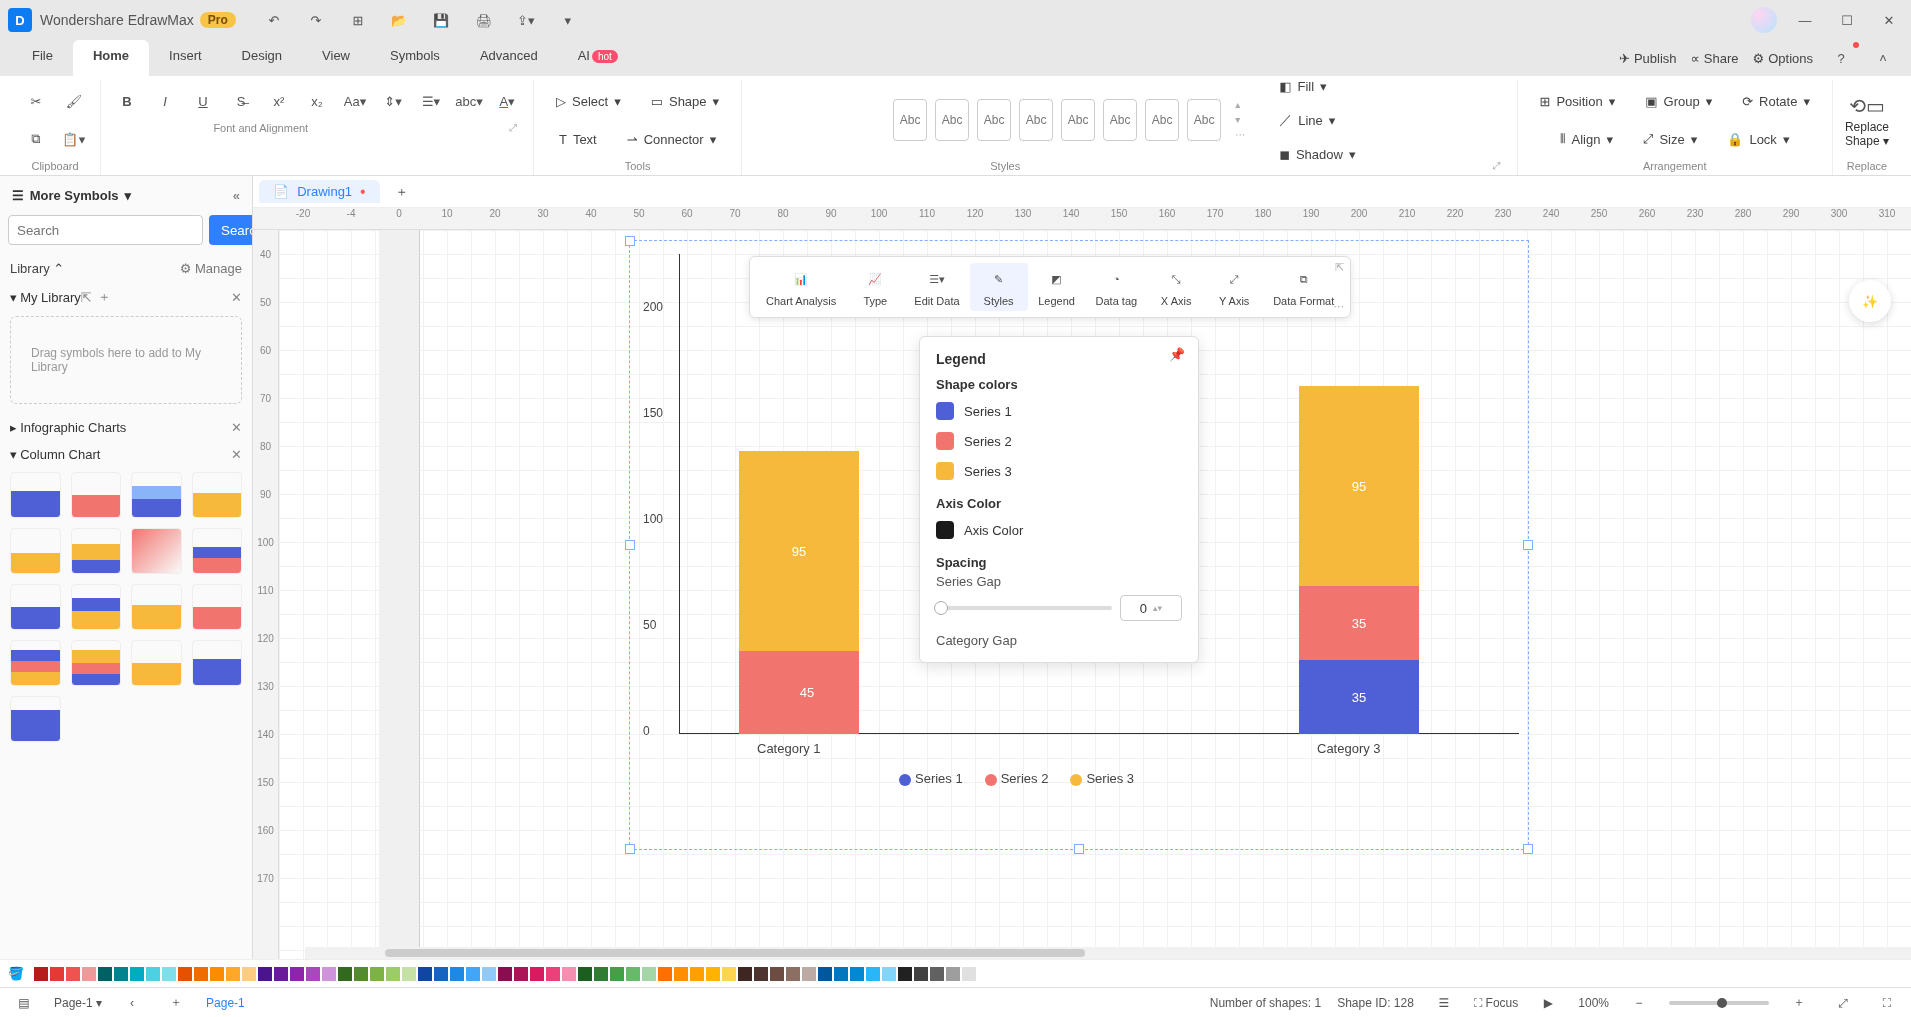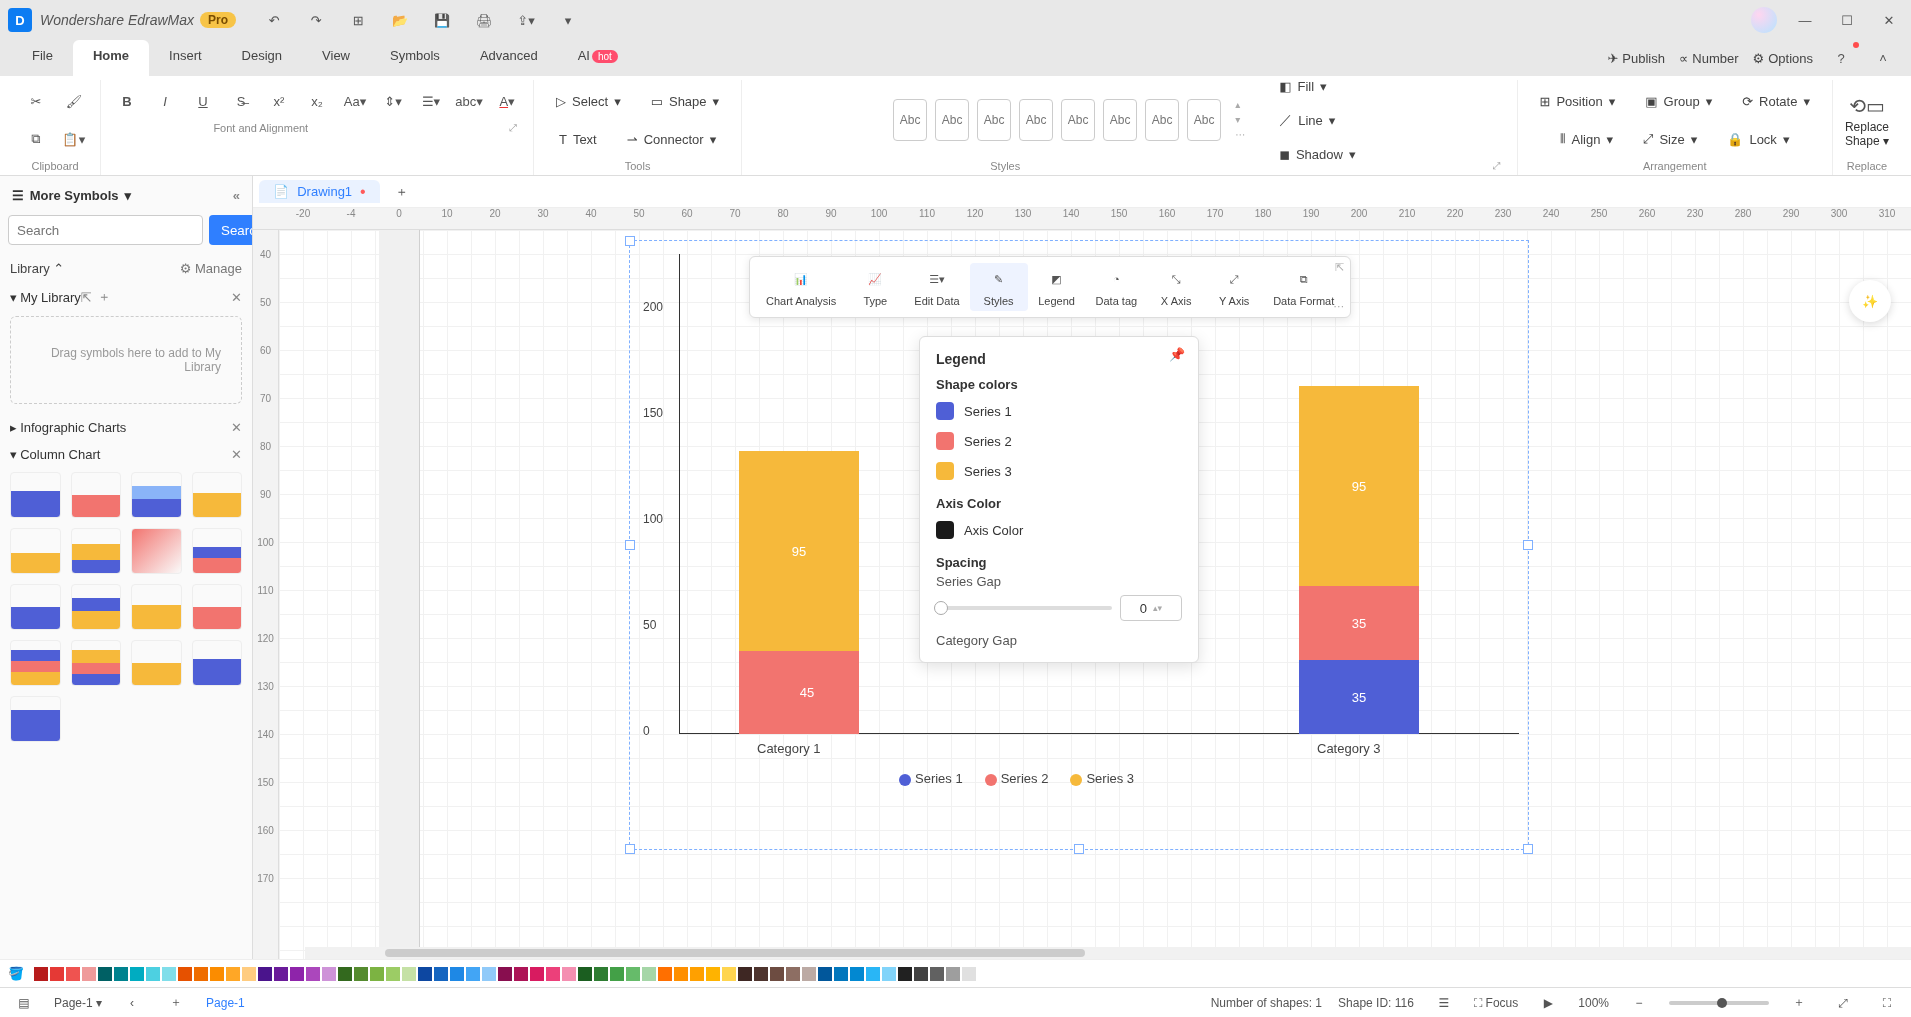--- a/index.html
+++ b/index.html
@@ -1,21 +1,21 @@
 <!DOCTYPE html>
 <html><head>
 <meta charset="utf-8">
 <style>
 * { box-sizing: border-box; margin: 0; padding: 0; font-family: -apple-system, "Segoe UI", Arial, sans-serif; }
 body { background: #f3f3f3; width: 1911px; height: 1017px; overflow: hidden; font-size: 13px; color: #333; }
 
 
 .titlebar { height: 40px; background: #e8e8e8; display: flex; align-items: center; padding: 0 8px; }
 .titlebar .app-icon { width: 24px; height: 24px; background: #0d7cf2; border-radius: 4px; color: #fff; display: inline-flex; align-items: center; justify-content: center; font-weight: bold; margin-right: 8px; }
-.titlebar .name { font-size: 14px; color: #555; font-style: italic; }
+.titlebar .name { font-size: 14px; color: #555; }
 .titlebar .pro { background: #f7c447; color: #7a4d00; border-radius: 10px; padding: 1px 8px; font-size: 12px; font-weight: bold; margin-left: 6px; }
 .titlebar .qat { display: flex; gap: 14px; margin-left: 24px; color: #666; }
 .titlebar .qat span { cursor: pointer; }
 .titlebar .spacer { flex: 1; }
 .titlebar .winbtns { display: flex; gap: 14px; color: #666; }
 .avatar { width: 26px; height: 26px; border-radius: 50%; background: radial-gradient(circle at 30% 30%, #ffd6f0, #b6e3ff); margin-right: 14px; }
 
 
 .menubar { height: 36px; background: #e8e8e8; display: flex; padding-left: 12px; }
 .menubar .tab { padding: 8px 20px; color: #444; cursor: pointer; }
@@ -50,21 +50,21 @@
 .sidebar .more-symbols { font-weight:600; padding:6px 4px; display:flex; align-items:center; gap:6px;}
 .sidebar .collapse-icon { margin-left:auto; color:#888; }
 .searchrow { display:flex; gap:6px; margin:6px 0 10px; }
 .searchrow input { flex:1; height:30px; border:1px solid #ccc; border-radius:4px; padding:0 8px; }
 .searchrow button { background:#2f7fff; color:#fff; border:none; border-radius:4px; padding:0 12px; }
 .librow { display:flex; align-items:center; padding:6px 2px; font-size:13px; color:#444; gap:4px;}
 .librow .gear { margin-left:auto; color:#777;}
 .panel-head { display:flex; align-items:center; padding:6px 2px; font-size:13px; }
 .panel-head .x { margin-left:auto; color:#888; }
 .panel-head .plus { color:#888; margin-right:6px;}
-.drop-hint { border:1px dashed #ccc; border-radius:6px; height:88px; margin:4px 2px 10px; color:#999; font-size:12px; display:flex; align-items:center; justify-content:center; text-align:right; padding: 0 20px;}
+.drop-hint { border:1px dashed #ccc; border-radius:6px; height:88px; margin:4px 2px 10px; color:#999; font-size:12px; display:flex; align-items:center; justify-content:center; text-align:left; padding: 0 20px;}
 .thumbs { display:grid; grid-template-columns: repeat(4, 1fr); gap:10px; padding:4px 2px;}
 .thumb { height:46px; background:#fff; border:1px solid #eee; border-radius:4px; }
 
 
 .canvaswrap { flex:1; display:flex; flex-direction:column; background:#fff; position:relative;}
 .doctabbar { height:32px; display:flex; align-items:center; gap:8px; padding-left:6px; border-bottom:1px solid #eee;}
 .doctab { padding:4px 14px; background:#eaf2ff; border-radius:6px 6px 0 0; color:#2f7fff; font-size:13px; display:flex; gap:8px; align-items:center;}
 .doctab .dot { color:#ff5a5a; font-size:16px; line-height:0;}
 .ruler-h { height:22px; background:#f3f3f3; border-bottom:1px solid #ddd; display:flex; font-size:10px; color:#888; padding-left:26px; overflow:hidden;}
 .ruler-h span { width:48px; text-align:center; flex-shrink:0;}
@@ -156,21 +156,21 @@
   <div class="tab">File</div>
   <div class="tab active">Home</div>
   <div class="tab">Insert</div>
   <div class="tab">Design</div>
   <div class="tab">View</div>
   <div class="tab">Symbols</div>
   <div class="tab">Advanced</div>
   <div class="tab"><span>AI</span><span class="ai-badge">hot</span></div>
   <div class="right">
     <span>✈ <span>Publish</span></span>
-    <span>∝ <span>Number</span></span>
+    <span>∝ <span>Share</span></span>
     <span>⚙ <span>Options</span></span>
     <span class="ibtn help-icon">?</span>
     <span class="ibtn">˄</span>
   </div>
 </div>
 
 <div class="ribbon">
   <div class="rgroup">
     <div class="row">
         <span class="ibtn">✂</span>
@@ -567,21 +567,21 @@
   </div>
 
 <div class="statusbar">
   <span class="ibtn">▤</span>
   <span><span>Page-1</span> ▾</span>
   <span class="ibtn">‹</span>
   <span class="ibtn">＋</span>
   <span class="page-tab">Page-1</span>
   <span class="spacer"></span>
   <span>Number of shapes: 1</span>
-  <span>Shape ID: 116</span>
+  <span>Shape ID: 128</span>
   <span class="ibtn">☰</span>
   <span>⛶ <span>Focus</span></span>
   <span class="ibtn">▶</span>
   <span>100%</span>
   <span class="ibtn">−</span>
   <div class="zoom-slider">
       <div class="kn"></div>
     </div>
   <span class="ibtn">＋</span>
   <span class="ibtn">⤢</span>

